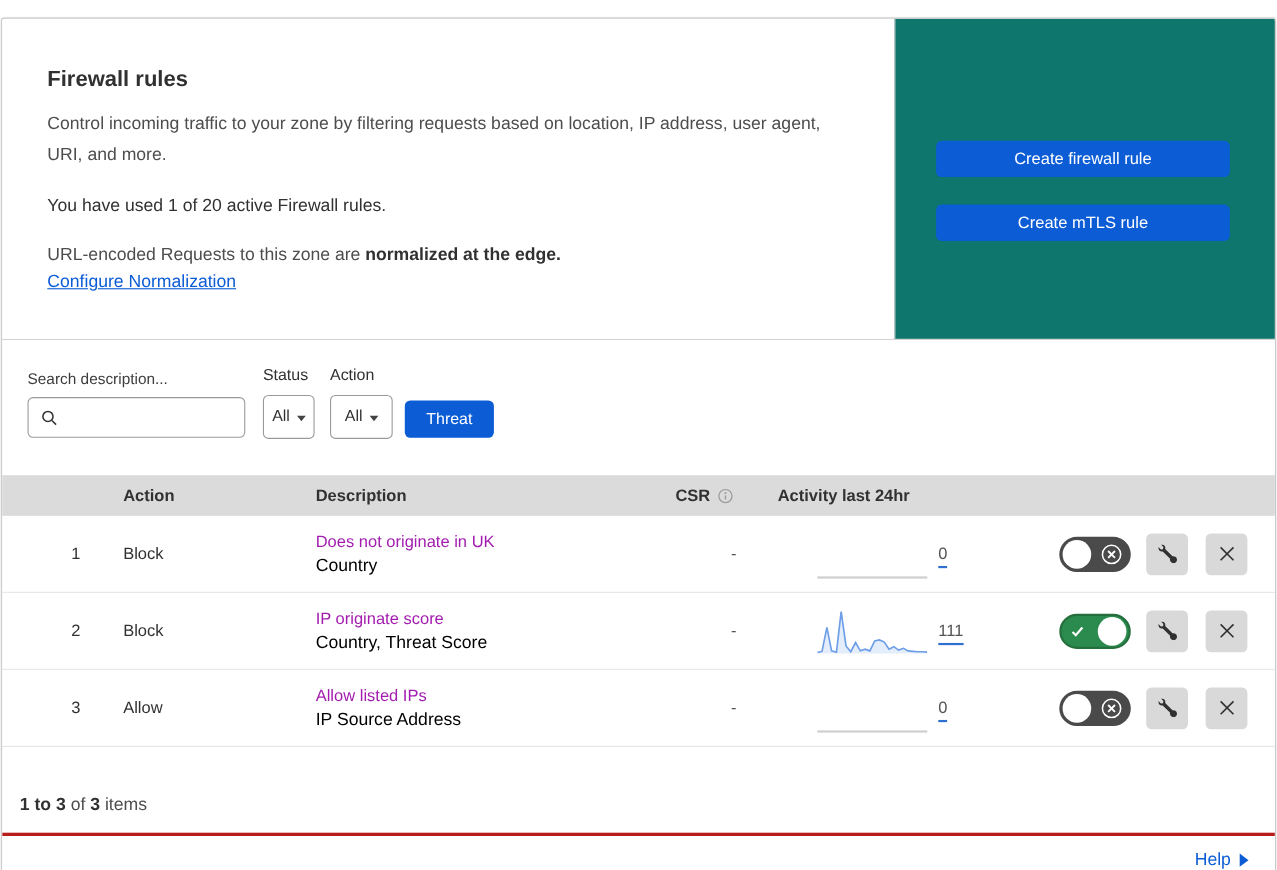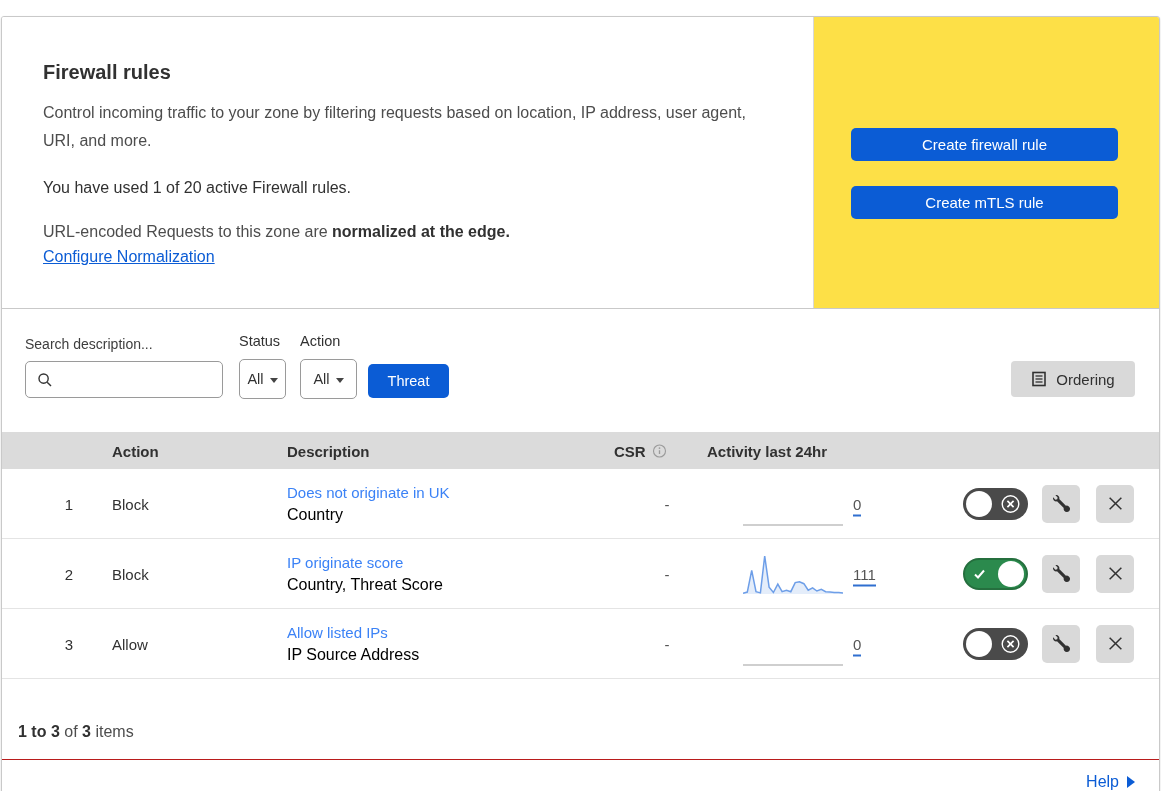--- a/index.html
+++ b/index.html
@@ -8,21 +8,21 @@
 
   
   .top { position:absolute; top:0; left:0; right:0; height:292px; border-bottom:1px solid #c9c9c9; }
   .top-left { position:absolute; top:0; left:0; width:810px; height:100%; background:#fff; padding:44px 40px 0 41px; }
   .page-title { font-size:20px; font-weight:600; color:#313131; margin-bottom:15px; }
   .desc { font-size:16px; color:#4d4d4d; line-height:28px; max-width:745px; margin-bottom:24px; }
   .usage { font-size:16px; font-weight:400; color:#313131; margin-bottom:26px; }
   .norm { font-size:16px; color:#4d4d4d; margin-bottom:7px; }
   .norm b { color:#313131; }
   .cfg-link { font-size:16px; color:#0b5cd5; text-decoration:underline; cursor:pointer; display:inline-block; }
-  .top-right { position:absolute; top:0; left:811px; right:0; height:100%; background:#fde047; border-left:1px solid #d8d8d8; }
+  .top-right { position:absolute; top:0; left:811px; right:0; height:100%; background:#0f766e; border-left:1px solid #d8d8d8; }
   .btn-primary { position:absolute; left:37px; right:41px; height:33px; background:#0b5cd5; color:#fff; font-size:15px; border:none; border-radius:5px; cursor:pointer; font-family:inherit; }
   .btn-fw { top:111px; } .btn-mtls { top:169px; }
 
   
   .filterbar { position:absolute; top:292px; left:0; right:0; height:123px; background:#fff; }
   .f-label { position:absolute; font-size:13.5px; color:#313131; }
   .search-label { left:23px; top:27px; font-size:14px; color:#3d3d3d; }
   .search-box { position:absolute; left:23px; top:52px; width:198px; height:37px; border:1px solid #9a9a9a; border-radius:5px; background:#fff; display:flex; align-items:center; padding-left:11px; cursor:text; }
   .status-label { left:237px; top:24px; font-size:14.5px; }
   .action-label { left:298px; top:24px; font-size:14.5px; }
@@ -38,41 +38,41 @@
   .th { position:absolute; top:50%; transform:translateY(-50%); font-size:15px; font-weight:600; color:#313131; }
   .th-action { left:110px; } .th-desc { left:285px; }
   .th-csr { left:612px; display:flex; align-items:center; gap:6px; }
   .th-activity { left:705px; }
   .tbody { position:absolute; top:452px; left:0; right:0; }
   .trow { position:relative; height:70px; border-bottom:1px solid #e4e4e4; background:#fff; }
   .cell { position:absolute; top:50%; transform:translateY(-50%); font-size:15px; color:#3d3d3d; }
   .c-num { left:55px; width:24px; text-align:center; color:#313131; }
   .c-action { left:110px; color:#313131; }
   .c-desc { left:285px; }
-  .c-desc .d-title { font-size:15px; color:#3b82f6; margin-bottom:5px; }
+  .c-desc .d-title { font-size:15px; color:#a21caf; margin-bottom:5px; }
   .c-desc .d-sub { font-size:16px; color:#000000; }
   .c-csr { left:640px; width:50px; text-align:center; color:#555; }
   .c-spark { left:741px; width:100px; height:44px; }
   .spark.flat { border-bottom:2px solid #cfcfcf; }
   .c-count { left:851px; }
   .count-link { font-size:15px; color:#555; text-decoration:none; border-bottom:2px solid #2f6fd0; padding-bottom:2px; cursor:pointer; }
   .c-toggle { left:961px; }
   .toggle { position:relative; width:65px; height:32px; border-radius:16px; cursor:pointer; }
   .toggle .knob { position:absolute; top:3px; width:26px; height:26px; border-radius:50%; background:#fff; }
   .toggle.off { background:#4a4a4a; }
   .toggle.off .knob { left:3px; }
   .toggle.off .t-off-ic { position:absolute; right:8px; top:50%; transform:translateY(-50%); display:block; }
   .toggle.on { background:#2b8a4d; border:2px solid #256f3e; }
   .toggle.on .knob { right:2px; top:1px; }
   .toggle.on .t-on-ic { position:absolute; left:8px; top:50%; transform:translateY(-50%); display:block; }
   .c-wrench { left:1040px; } .c-close { left:1094px; }
   .icon-btn { width:38px; height:38px; background:#d9d9d9; border:none; border-radius:5px; cursor:pointer; display:flex; align-items:center; justify-content:center; }
 
   
-  .footerbar { position:absolute; top:665px; left:0; right:0; height:78px; border-bottom:1px solid #b91c1c; background:#fff;text-decoration:underline; }
+  .footerbar { position:absolute; top:665px; left:0; right:0; height:78px; border-bottom:3px solid #b91c1c; background:#fff;text-decoration:underline; }
   .items-note { position:absolute; left:16px; top:41px; font-size:16px; color:#4d4d4d; }
   .items-note b { color:#313131; }
   .helpbar { position:absolute; top:743px; left:0; right:0; bottom:0; background:#fff; display:flex; justify-content:flex-end; padding-right:24px; }
   .help-link { display:flex; align-items:center; gap:8px; color:#0b5cd5; font-size:16px; cursor:pointer; text-decoration:none; }
   .help-arrow { width:0; height:0; border-left:8px solid #0b5cd5; border-top:6px solid transparent; border-bottom:6px solid transparent; }
   .search-input { border:none; outline:none; flex:1; font-size:14px; font-family:inherit; margin-left:8px; min-width:0; background:transparent; }
 </style>
 </head>
 <body>
 
@@ -112,29 +112,20 @@
     </div>
 
     <div class="f-label action-label">Action</div>
     <div class="select action-select">
       <span>All</span>
       <span class="caret"></span>
     </div>
 
     <button class="btn-search">Threat</button>
 
-    <button class="btn-ordering">
-      <svg width="16" height="16" viewBox="0 0 16 16">
-          <rect x="2" y="1.5" width="12" height="13" fill="none" stroke="#313131" stroke-width="1.6"></rect>
-          <line x1="4.5" y1="5" x2="11.5" y2="5" stroke="#313131" stroke-width="1.3"></line>
-          <line x1="4.5" y1="8" x2="11.5" y2="8" stroke="#313131" stroke-width="1.3"></line>
-          <line x1="4.5" y1="11" x2="11.5" y2="11" stroke="#313131" stroke-width="1.3"></line>
-        </svg>
-      <span>Ordering</span>
-    </button>
   </div>
 
   <div class="thead">
     <div class="th th-action">Action</div>
     <div class="th th-desc">Description</div>
     <div class="th th-csr">
       <span>CSR</span>
       <svg width="15" height="15" viewBox="0 0 16 16">
           <circle cx="8" cy="8" r="6.4" fill="none" stroke="#9b9b9b" stroke-width="1.2"></circle>
           <line x1="8" y1="7.3" x2="8" y2="11.3" stroke="#9b9b9b" stroke-width="1.4"></line>

